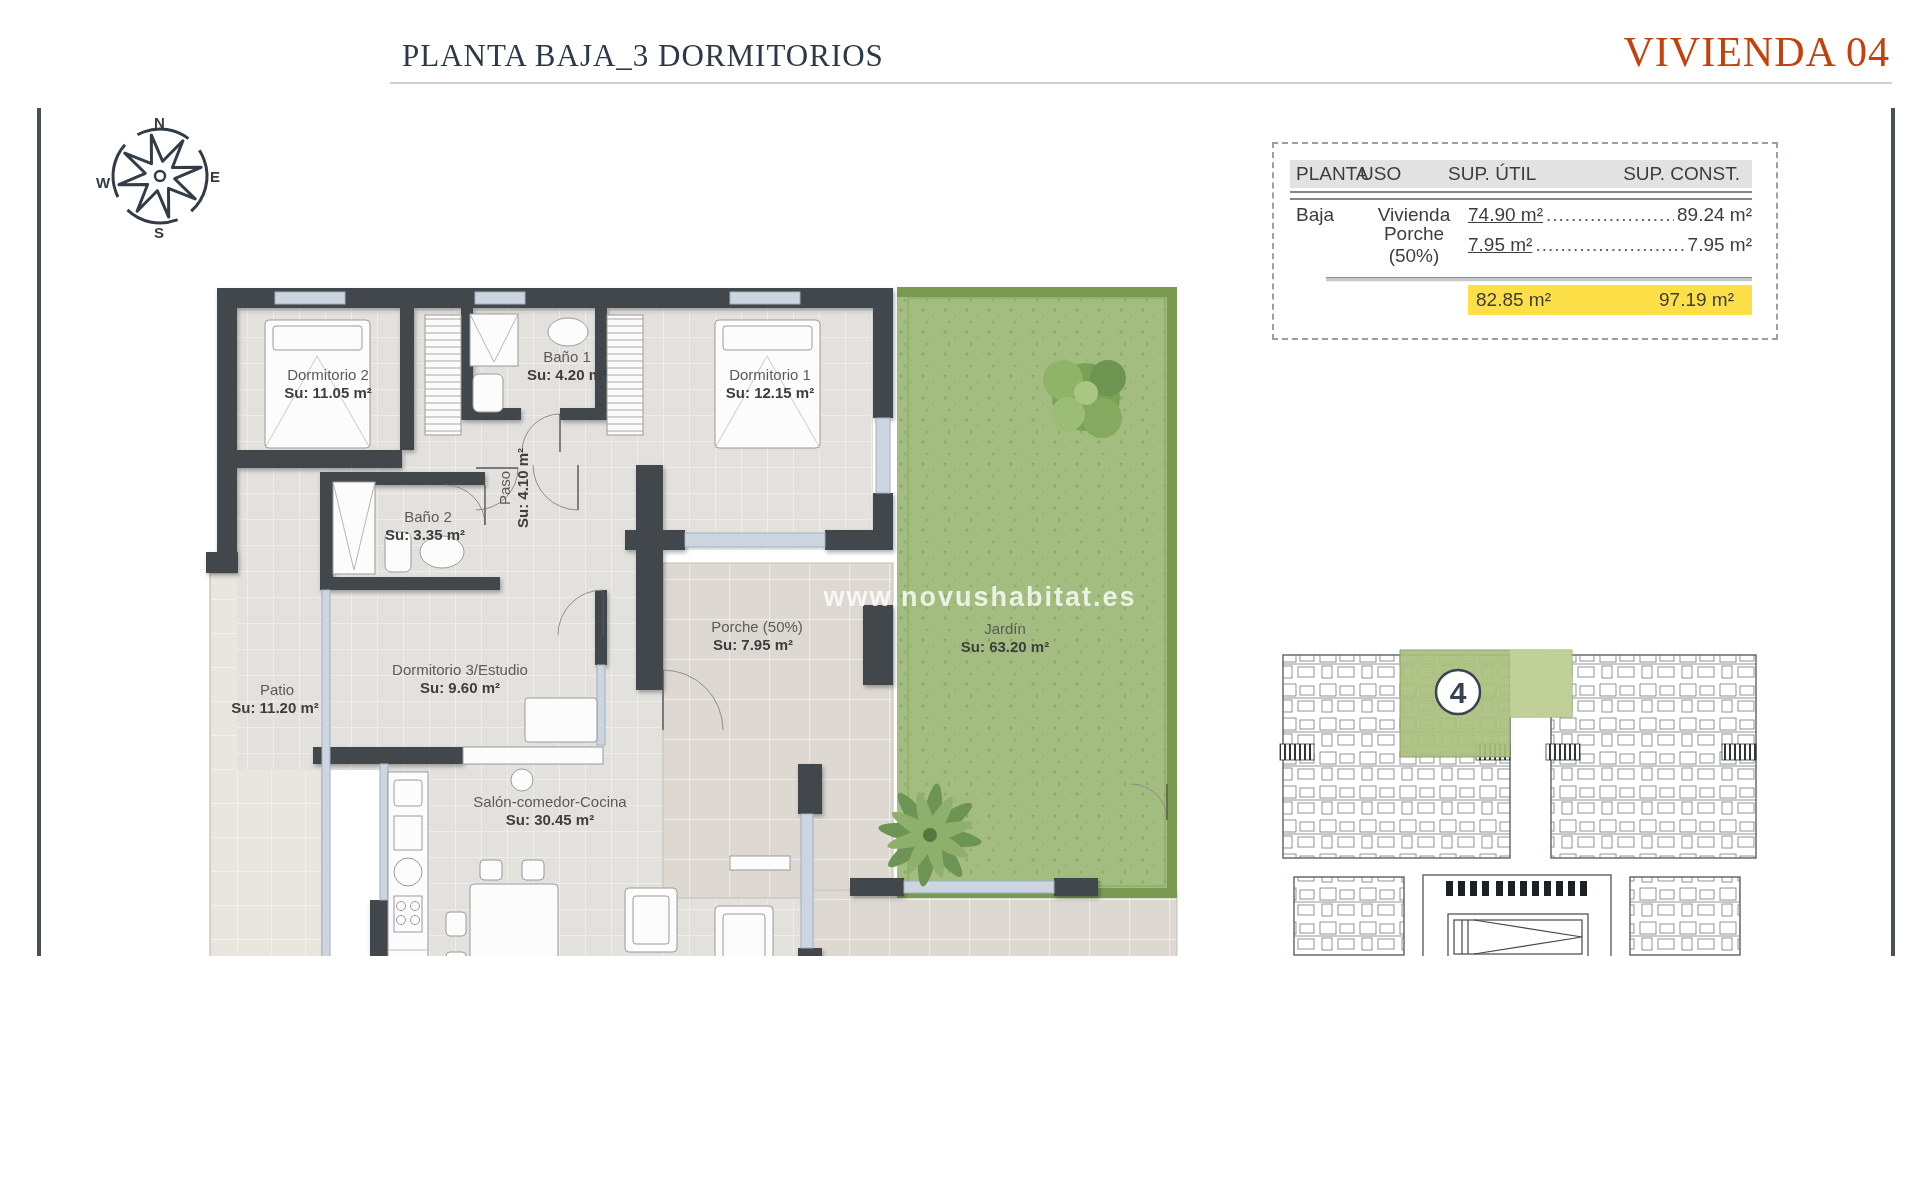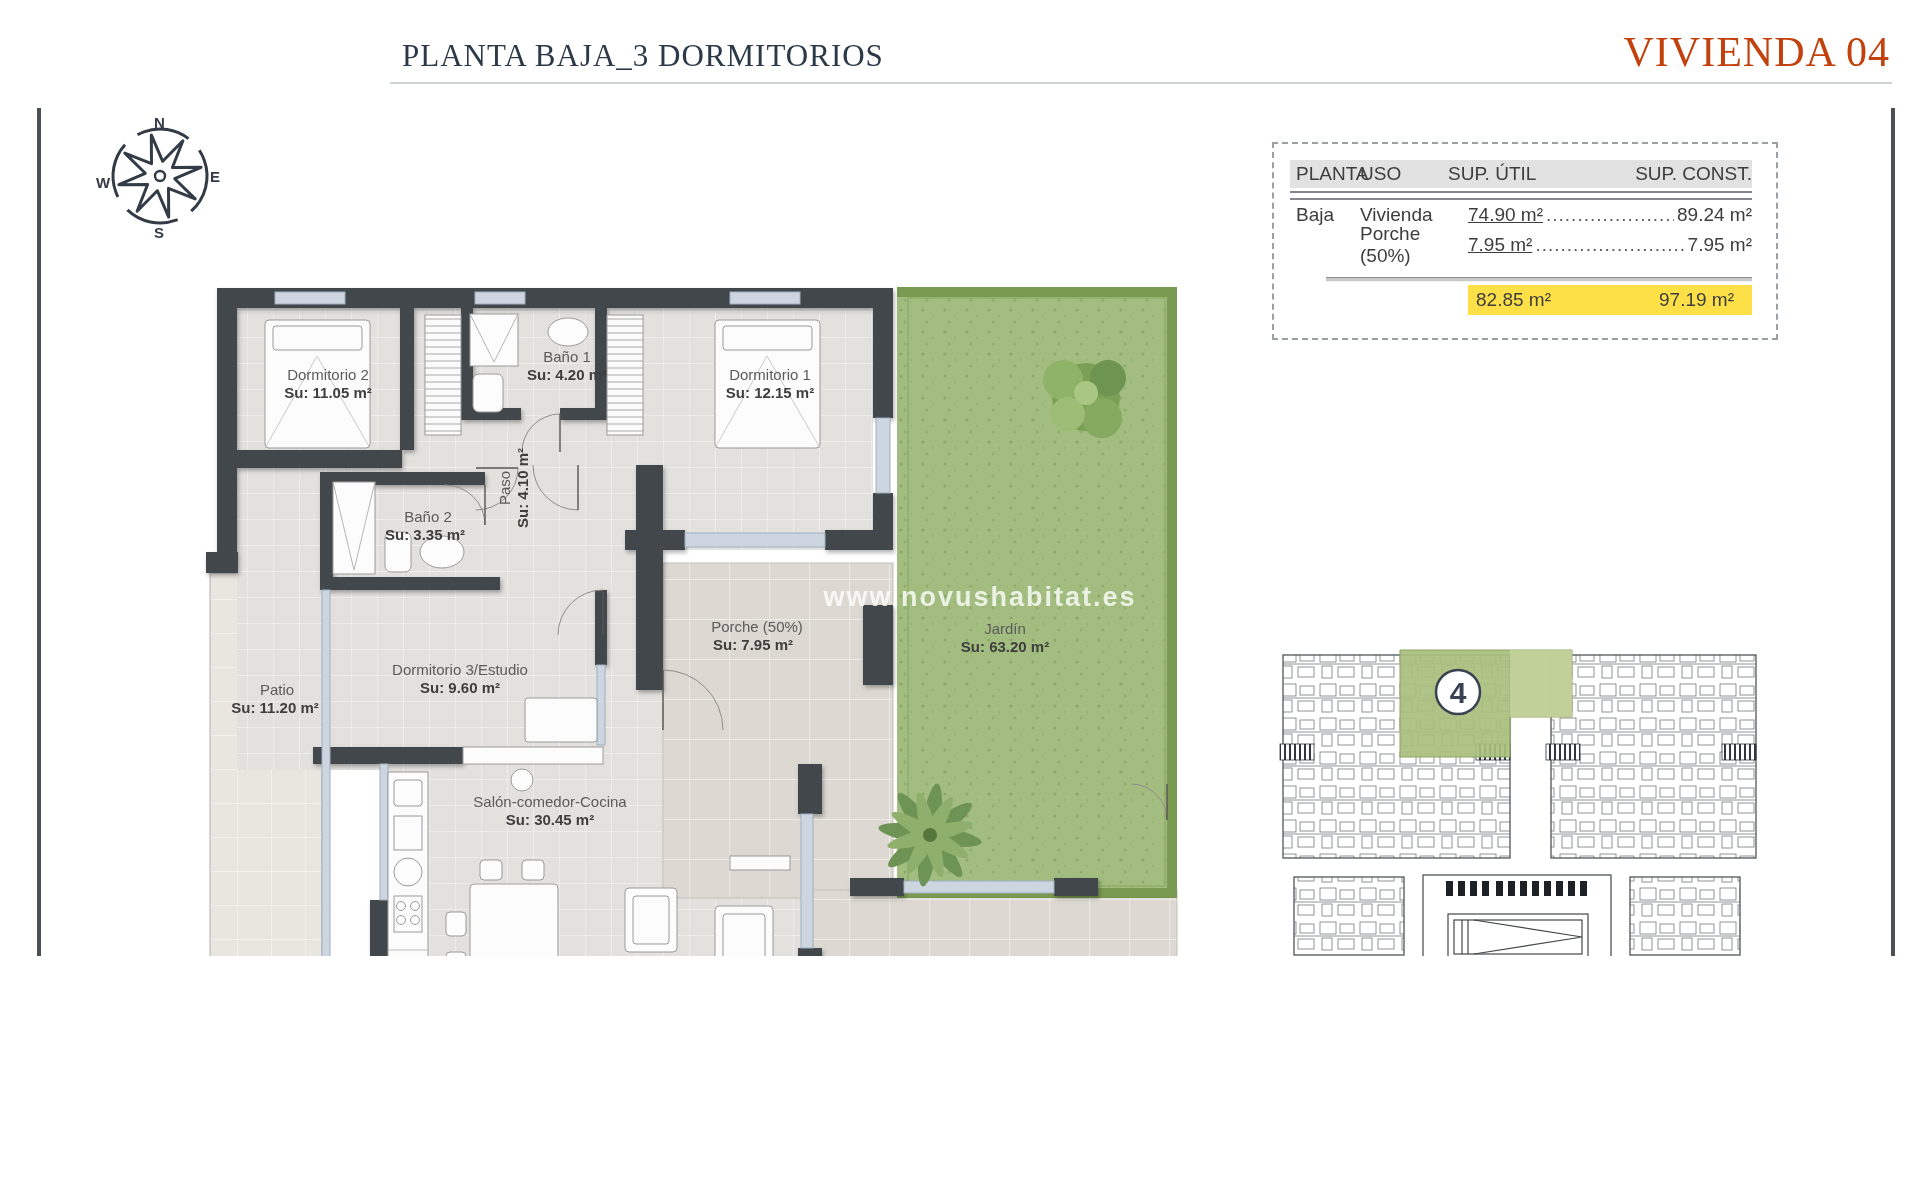--- a/index.html
+++ b/index.html
@@ -12,25 +12,25 @@
       font-size:42px;color:#c2410c;letter-spacing:1px;white-space:nowrap;}
   .header-rule{position:absolute;left:390px;top:82px;width:1502px;height:2px;background:#ced3d8;}
   .border-left{position:absolute;left:37px;top:108px;width:4px;height:1092px;background:#4b5055;}
   .border-right{position:absolute;left:1891px;top:108px;width:4px;height:1092px;background:#4b5055;}
   
   .area-table{position:absolute;left:1272px;top:142px;width:502px;height:194px;
       border:2px dashed #9aa0a6;background:#fff;font-size:19px;color:#3d3d3d;}
   .at-head{position:absolute;left:16px;top:16px;width:462px;height:28px;background:#e2e2e2;
       display:flex;align-items:center;}
   .at-head .c1{margin-left:6px;width:64px;} .at-head .c2{width:88px;}
-  .at-head .c3{width:150px;} .at-head .c4{flex:1;text-align:right;padding-right:0;}
+  .at-head .c3{width:150px;} .at-head .c4{flex:1;text-align:right;padding-right:12px;}
   .at-dblrule{position:absolute;left:16px;top:47px;width:462px;height:5px;
       border-top:2px solid #83878c;border-bottom:2px solid #83878c;}
   .at-row{position:absolute;left:22px;width:456px;height:22px;display:flex;align-items:center;}
-  .at-row .c1{width:64px;} .at-row .c2{width:108px;}
+  .at-row .c1{width:64px;} .at-row .c2{width:108px;text-align:center;}
   .at-row .vals{flex:1;display:flex;align-items:baseline;overflow:hidden;}
   .at-row .vu{white-space:nowrap;text-decoration:underline;}
   .at-row .ld{flex:1;overflow:hidden;white-space:nowrap;color:#5a5a5a;letter-spacing:1px;margin:0 3px;}
   .at-row .vc{white-space:nowrap;text-align:left;}
   .at-totrule{position:absolute;left:52px;top:133px;width:426px;height:3px;
       border-top:1px solid #8e8e8e;border-bottom:1px solid #f2f2f2;background:#c9c9c9;}
   .at-totband{position:absolute;left:194px;top:141px;width:284px;height:30px;background:#fde047;
       display:flex;align-items:center;}
   .at-totband .tu{margin-left:8px;} .at-totband .tc{flex:1;text-align:right;padding-right:18px;}
   

